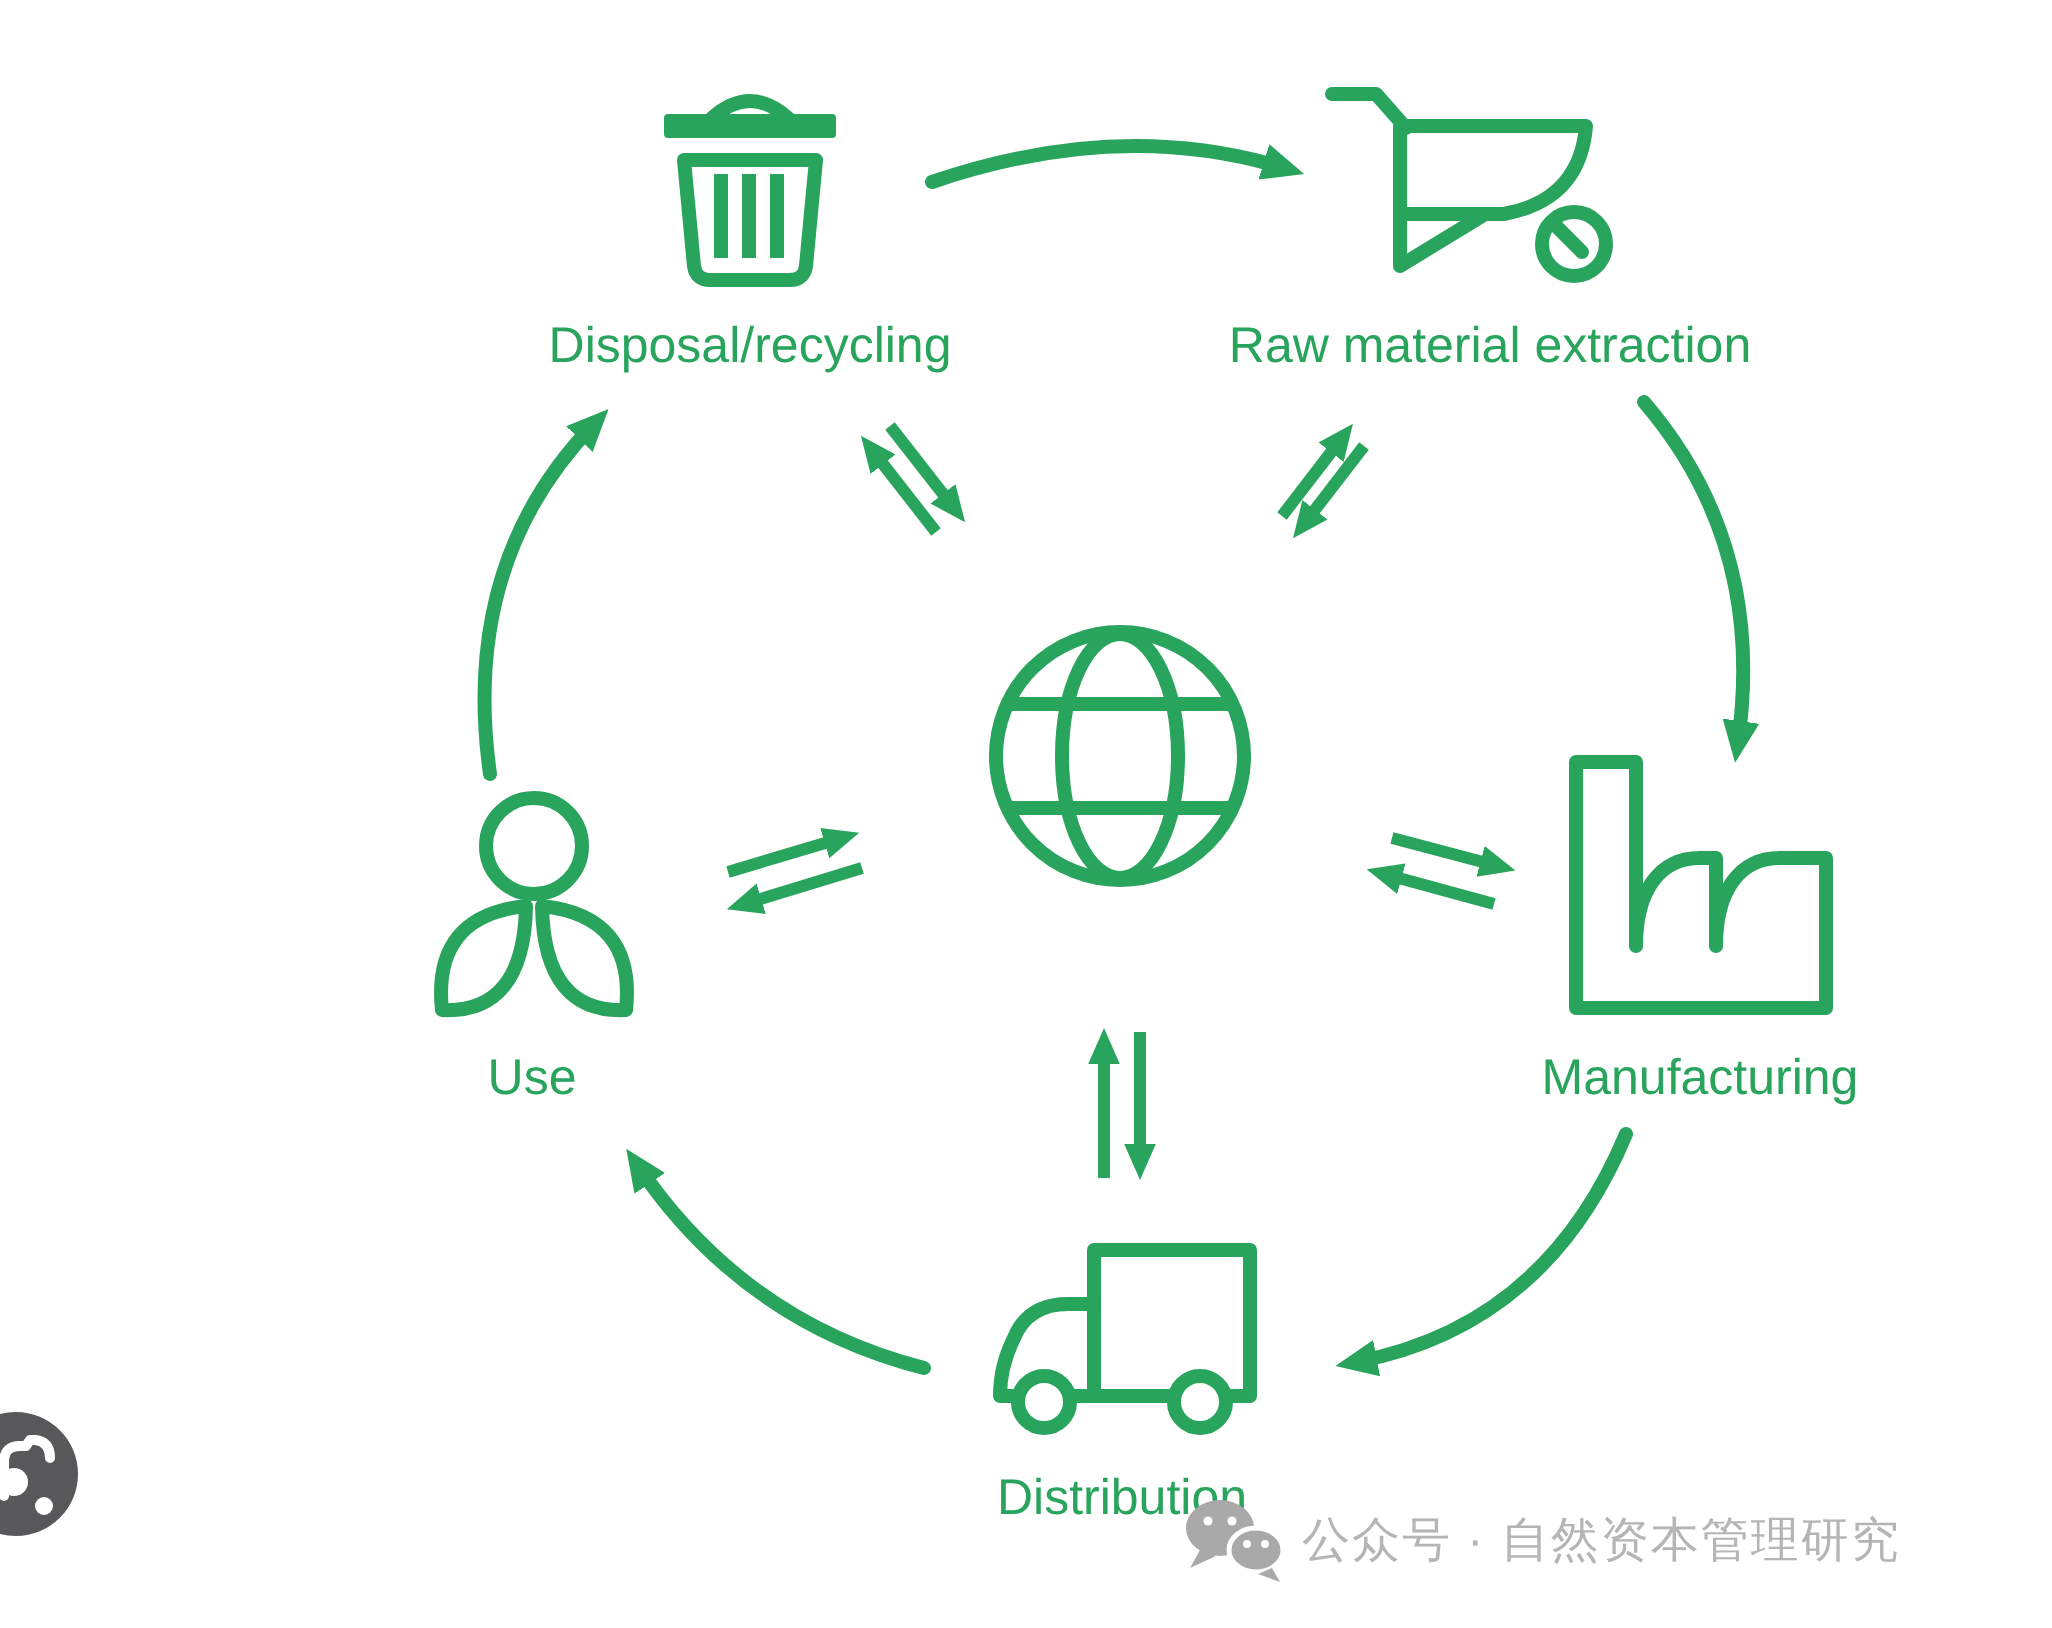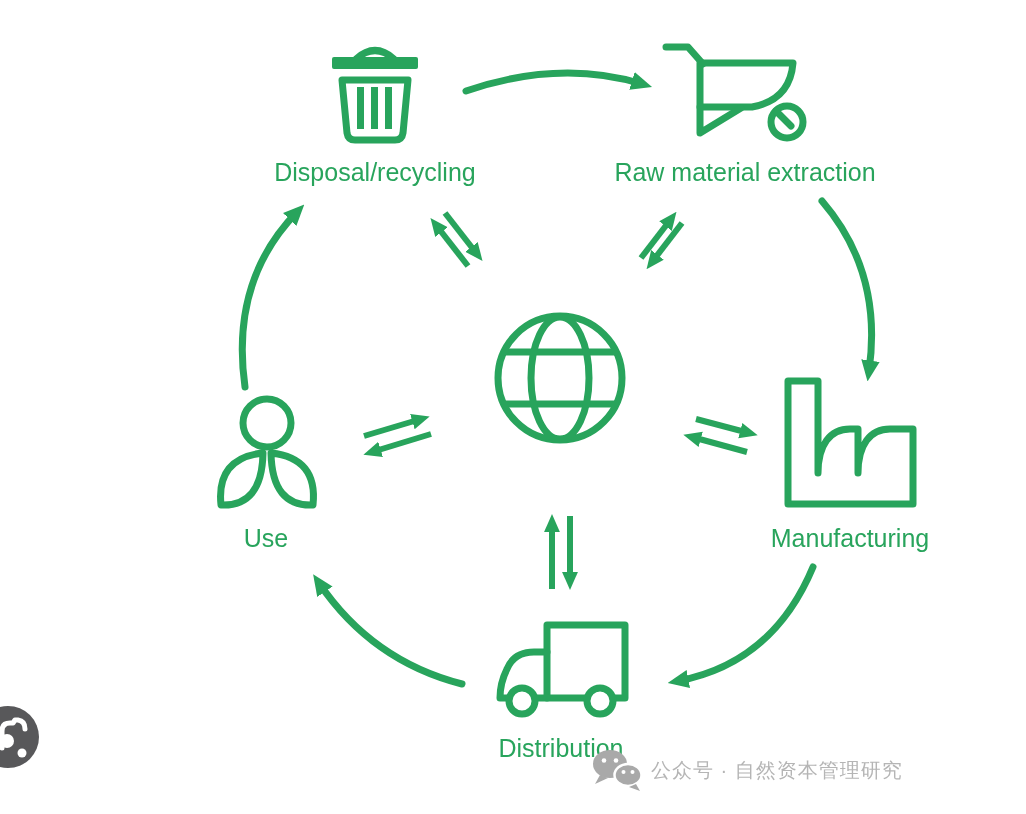--- a/index.html
+++ b/index.html
@@ -19,21 +19,21 @@
     font-size:25px;
     text-anchor:middle;
   }
   .outline{stroke:var(--green);fill:none;stroke-width:7;stroke-linecap:round;stroke-linejoin:round;}
   .solid{fill:var(--green);stroke:none;}
   .arc{stroke:var(--green);fill:none;stroke-width:7;stroke-linecap:round;}
   .dbl{stroke:var(--green);fill:none;stroke-width:6;stroke-linecap:butt;}
   .whitefill{fill:#ffffff;}
   .watermark{
     position:absolute;left:592px;top:748px;display:flex;align-items:center;gap:9px;
-    color:var(--wm-gray);font-size:20px;letter-spacing:1px;white-space:nowrap;
+    color:var(--wm-gray);font-size:24px;letter-spacing:1px;white-space:nowrap;
   }
   .lens-btn{position:absolute;left:0;top:700px;}
 </style>
 </head>
 <body>
 
 <div class="stage">
 
   <svg width="1026" height="814" viewBox="0 0 1026 814">
     <defs>

